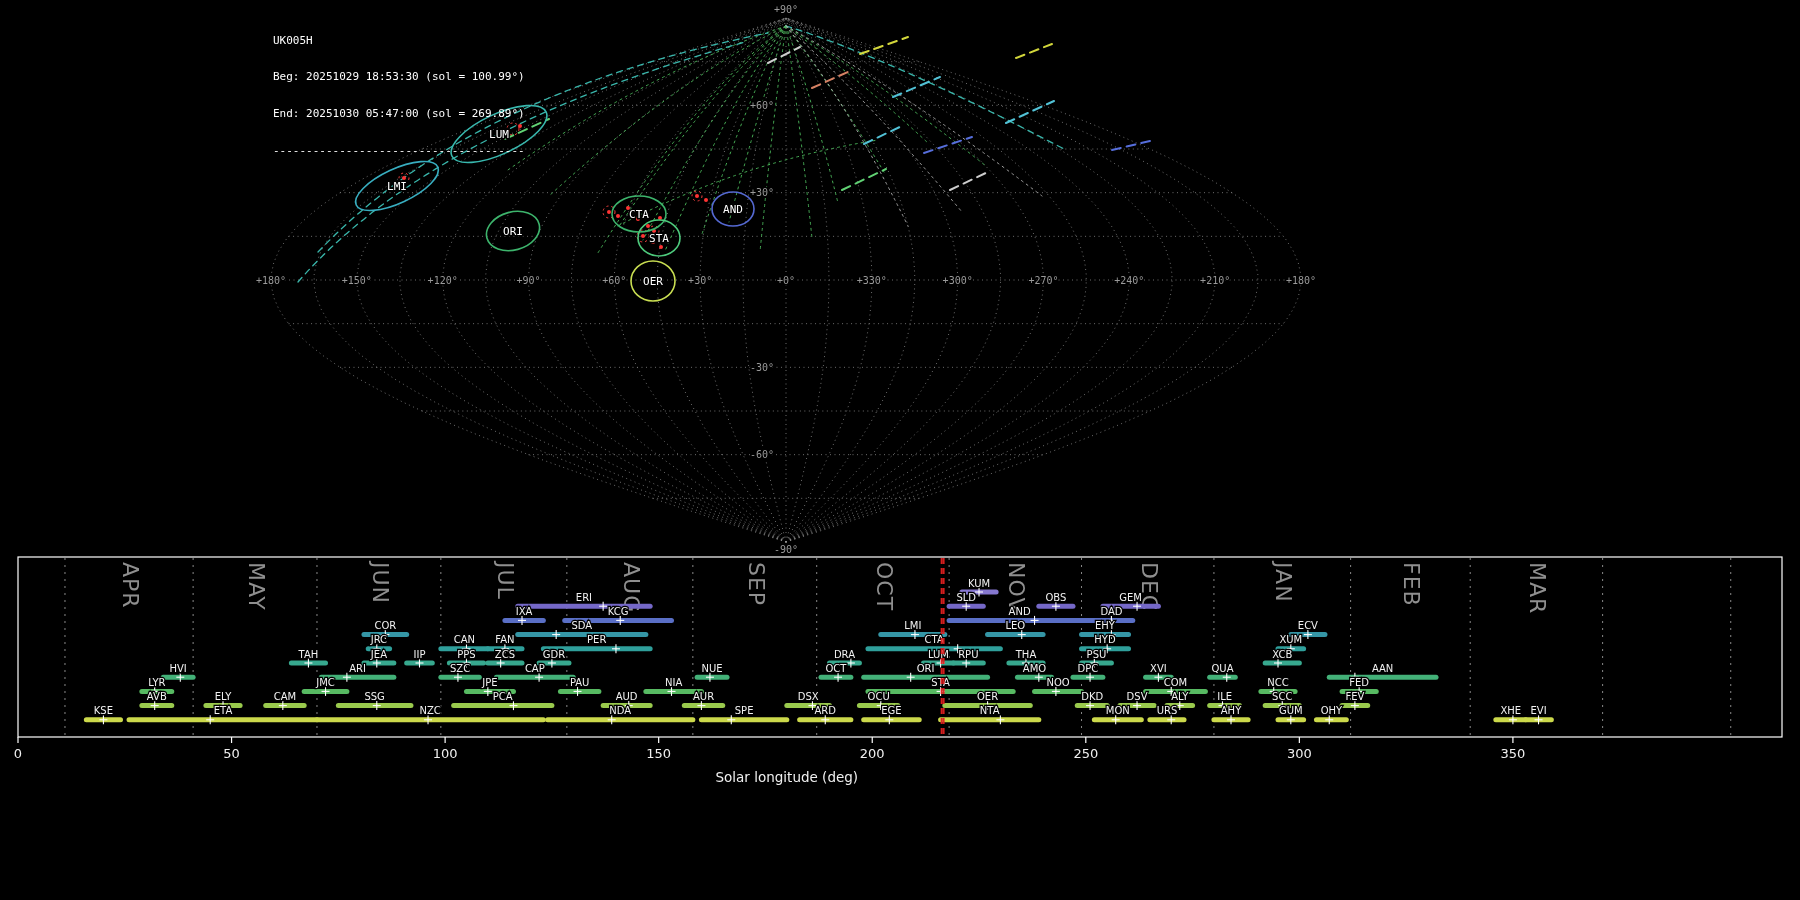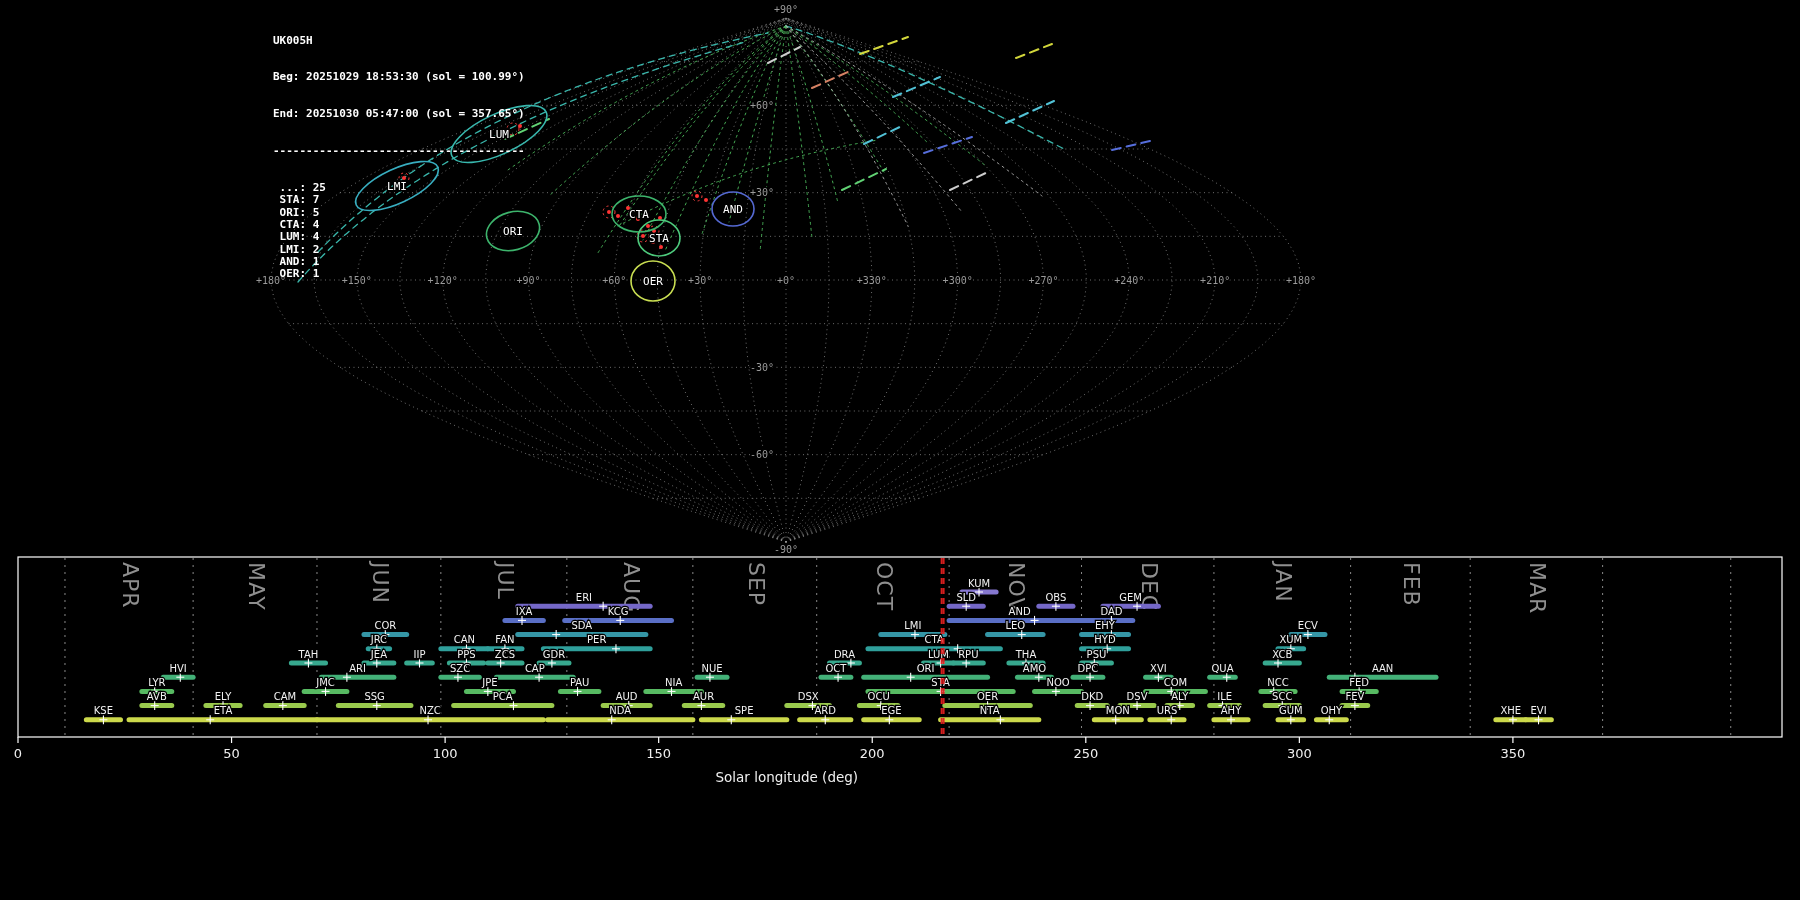--- a/index.html
+++ b/index.html
@@ -3,21 +3,21 @@
 <meta charset="utf-8">
 <style>
   html,body{margin:0;padding:0;background:#000;}
   .stage{position:relative;width:1800px;height:900px;background:#000;overflow:hidden;
          font-family:"DejaVu Sans",sans-serif;}
   svg{position:absolute;left:0;display:block;}
   #sky-svg{top:0;}
   #timeline-svg{top:556px;}
   .header-block{position:absolute;left:273px;top:10px;color:#fff;
     font-family:"DejaVu Sans Mono",monospace;font-size:11px;line-height:12.3px;
-    white-space:pre;z-index:5;font-weight:bold;}
+    white-space:pre;z-index:5;}
   .header-block div{white-space:pre;}
 </style>
 </head>
 <body>
 
 <div class="stage">
   <svg id="sky-svg" width="1800" height="556">
       <g>
         <path d="M786.0 542.0 L821.9 530.4 L857.7 518.7 L893.1 507.1 L928.0 495.4 L962.1 483.8 L995.5 472.1 L1027.8 460.5 L1058.9 448.8 L1088.7 437.2 L1117.0 425.6 L1143.7 413.9 L1168.7 402.3 L1191.8 390.6 L1213.0 379.0 L1232.0 367.3 L1248.9 355.7 L1263.5 344.0 L1275.8 332.4 L1285.7 320.8 L1293.2 309.1 L1298.2 297.5 L1300.7 285.8 L1300.7 274.2 L1298.2 262.5 L1293.2 250.9 L1285.7 239.2 L1275.8 227.6 L1263.5 216.0 L1248.9 204.3 L1232.0 192.7 L1213.0 181.0 L1191.8 169.4 L1168.7 157.7 L1143.7 146.1 L1117.0 134.4 L1088.7 122.8 L1058.9 111.2 L1027.8 99.5 L995.5 87.9 L962.1 76.2 L928.0 64.6 L893.1 52.9 L857.7 41.3 L821.9 29.6 L786.0 18.0 " stroke="#8f8f8f" stroke-width="0.9" stroke-dasharray="1 3.5" fill="none" opacity="0.85"></path>
         <path d="M786.0 542.0 L818.9 530.4 L851.7 518.7 L884.2 507.1 L916.1 495.4 L947.5 483.8 L978.0 472.1 L1007.6 460.5 L1036.2 448.8 L1063.5 437.2 L1089.4 425.6 L1113.9 413.9 L1136.8 402.3 L1158.0 390.6 L1177.4 379.0 L1194.8 367.3 L1210.3 355.7 L1223.7 344.0 L1235.0 332.4 L1244.1 320.8 L1250.9 309.1 L1255.5 297.5 L1257.8 285.8 L1257.8 274.2 L1255.5 262.5 L1250.9 250.9 L1244.1 239.2 L1235.0 227.6 L1223.7 216.0 L1210.3 204.3 L1194.8 192.7 L1177.4 181.0 L1158.0 169.4 L1136.8 157.7 L1113.9 146.1 L1089.4 134.4 L1063.5 122.8 L1036.2 111.2 L1007.6 99.5 L978.0 87.9 L947.5 76.2 L916.1 64.6 L884.2 52.9 L851.7 41.3 L818.9 29.6 L786.0 18.0 " stroke="#8f8f8f" stroke-width="0.9" stroke-dasharray="1 3.5" fill="none" opacity="0.85"></path>
@@ -152,23 +152,22 @@
         <ellipse cx="733" cy="209" rx="21" ry="17" fill="none" stroke="#5569d2" stroke-width="1.6" transform="rotate(0 733 209)"></ellipse>
         <text x="733" y="212.5" fill="#fff" text-anchor="middle" font-family="&quot;DejaVu Sans Mono&quot;,monospace" font-size="11" paint-order="stroke" stroke="#000" stroke-width="3">AND</text>
         <ellipse cx="653" cy="281" rx="22" ry="20" fill="none" stroke="#c9de52" stroke-width="1.6" transform="rotate(0 653 281)"></ellipse>
         <text x="653" y="284.5" fill="#fff" text-anchor="middle" font-family="&quot;DejaVu Sans Mono&quot;,monospace" font-size="11" paint-order="stroke" stroke="#000" stroke-width="3">OER</text>
       </g>
     </svg>
 
   <div class="header-block">
     <div>UK005H</div>
     <div>Beg: 20251029 18:53:30 (sol = 100.99°)</div>
-    <div>End: 20251030 05:47:00 (sol = 357.65°)</div>
+    <div>End: 20251030 05:47:00 (sol = 269.89°)</div>
     <div>--------------------------------------</div>
-    <div id="counts-list"><div> ...: 25</div><div> STA: 7</div><div> ORI: 5</div><div> CTA: 4</div><div> LUM: 4</div><div> LMI: 2</div><div> AND: 1</div><div> OER: 1</div></div>
   </div>
 
   <svg id="timeline-svg" width="1800" height="344">
       <g>
         <line x1="64.98305084745763" y1="2" x2="64.98305084745763" y2="180" stroke="#888" stroke-width="1" stroke-dasharray="2 5"></line>
         <line x1="193.11864406779662" y1="2" x2="193.11864406779662" y2="180" stroke="#888" stroke-width="1" stroke-dasharray="2 5"></line>
         <line x1="316.98305084745766" y1="2" x2="316.98305084745766" y2="180" stroke="#888" stroke-width="1" stroke-dasharray="2 5"></line>
         <line x1="440.8474576271187" y1="2" x2="440.8474576271187" y2="180" stroke="#888" stroke-width="1" stroke-dasharray="2 5"></line>
         <line x1="566.8474576271186" y1="2" x2="566.8474576271186" y2="180" stroke="#888" stroke-width="1" stroke-dasharray="2 5"></line>
         <line x1="692.8474576271186" y1="2" x2="692.8474576271186" y2="180" stroke="#888" stroke-width="1" stroke-dasharray="2 5"></line>

